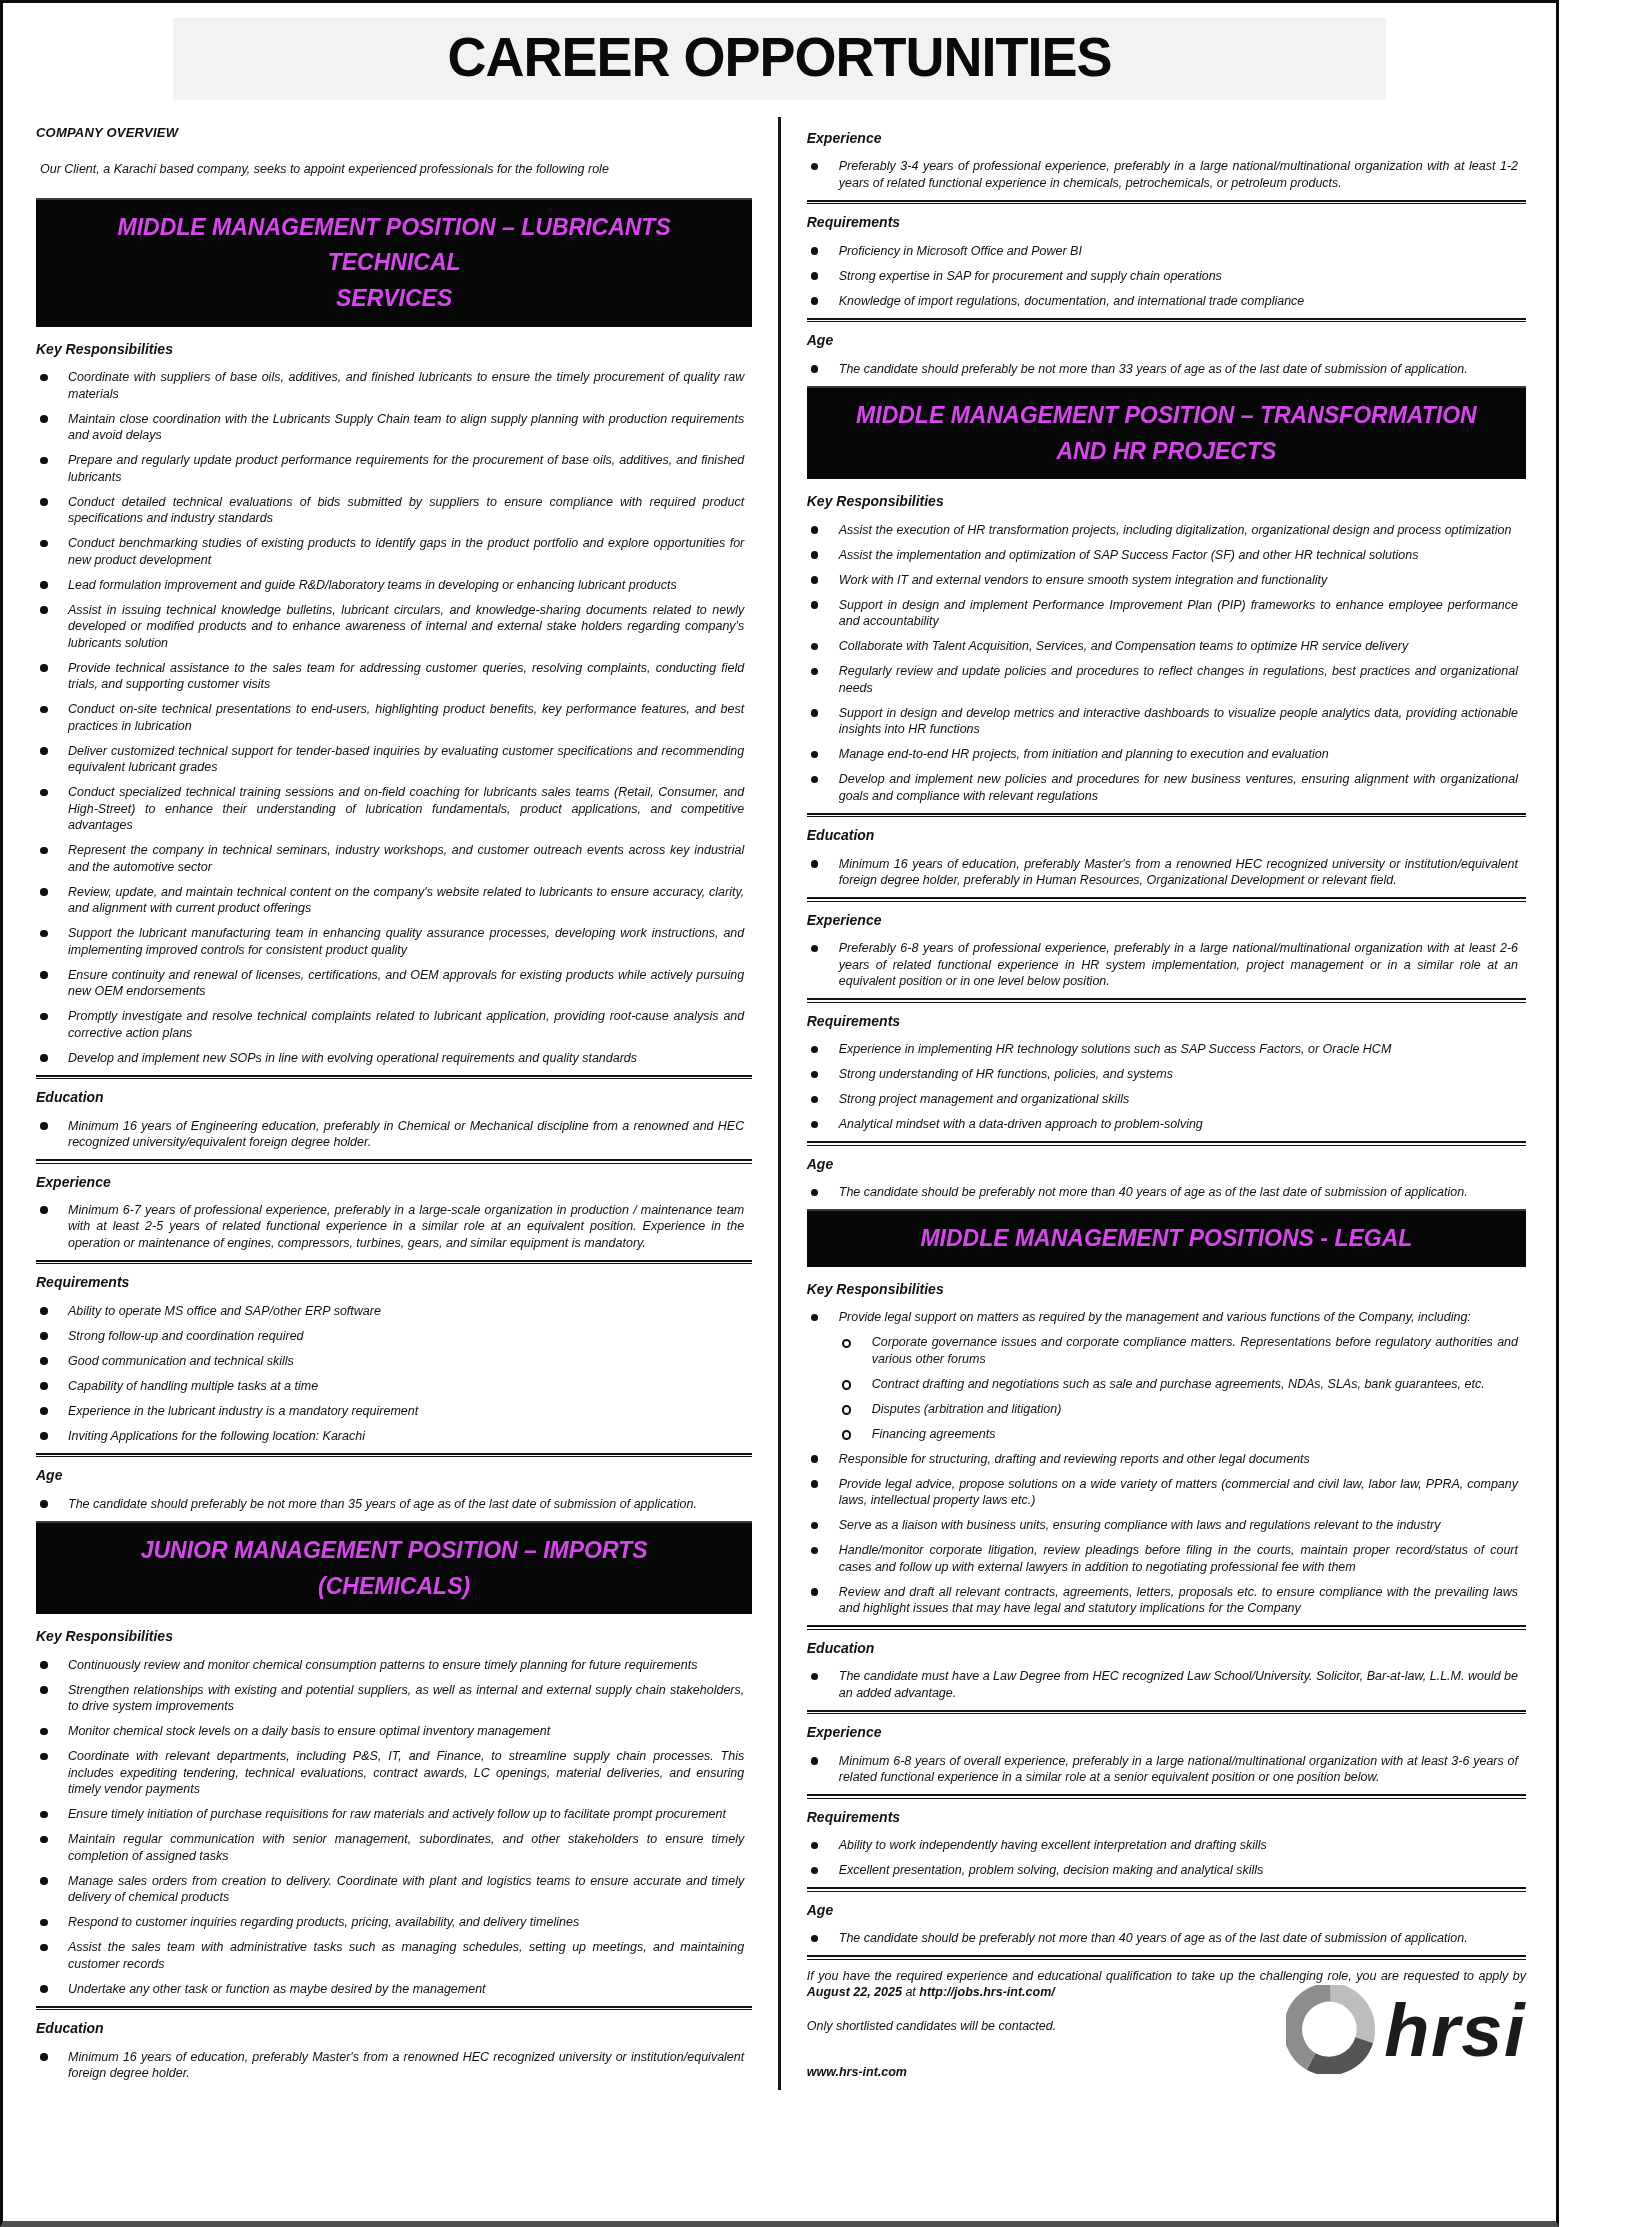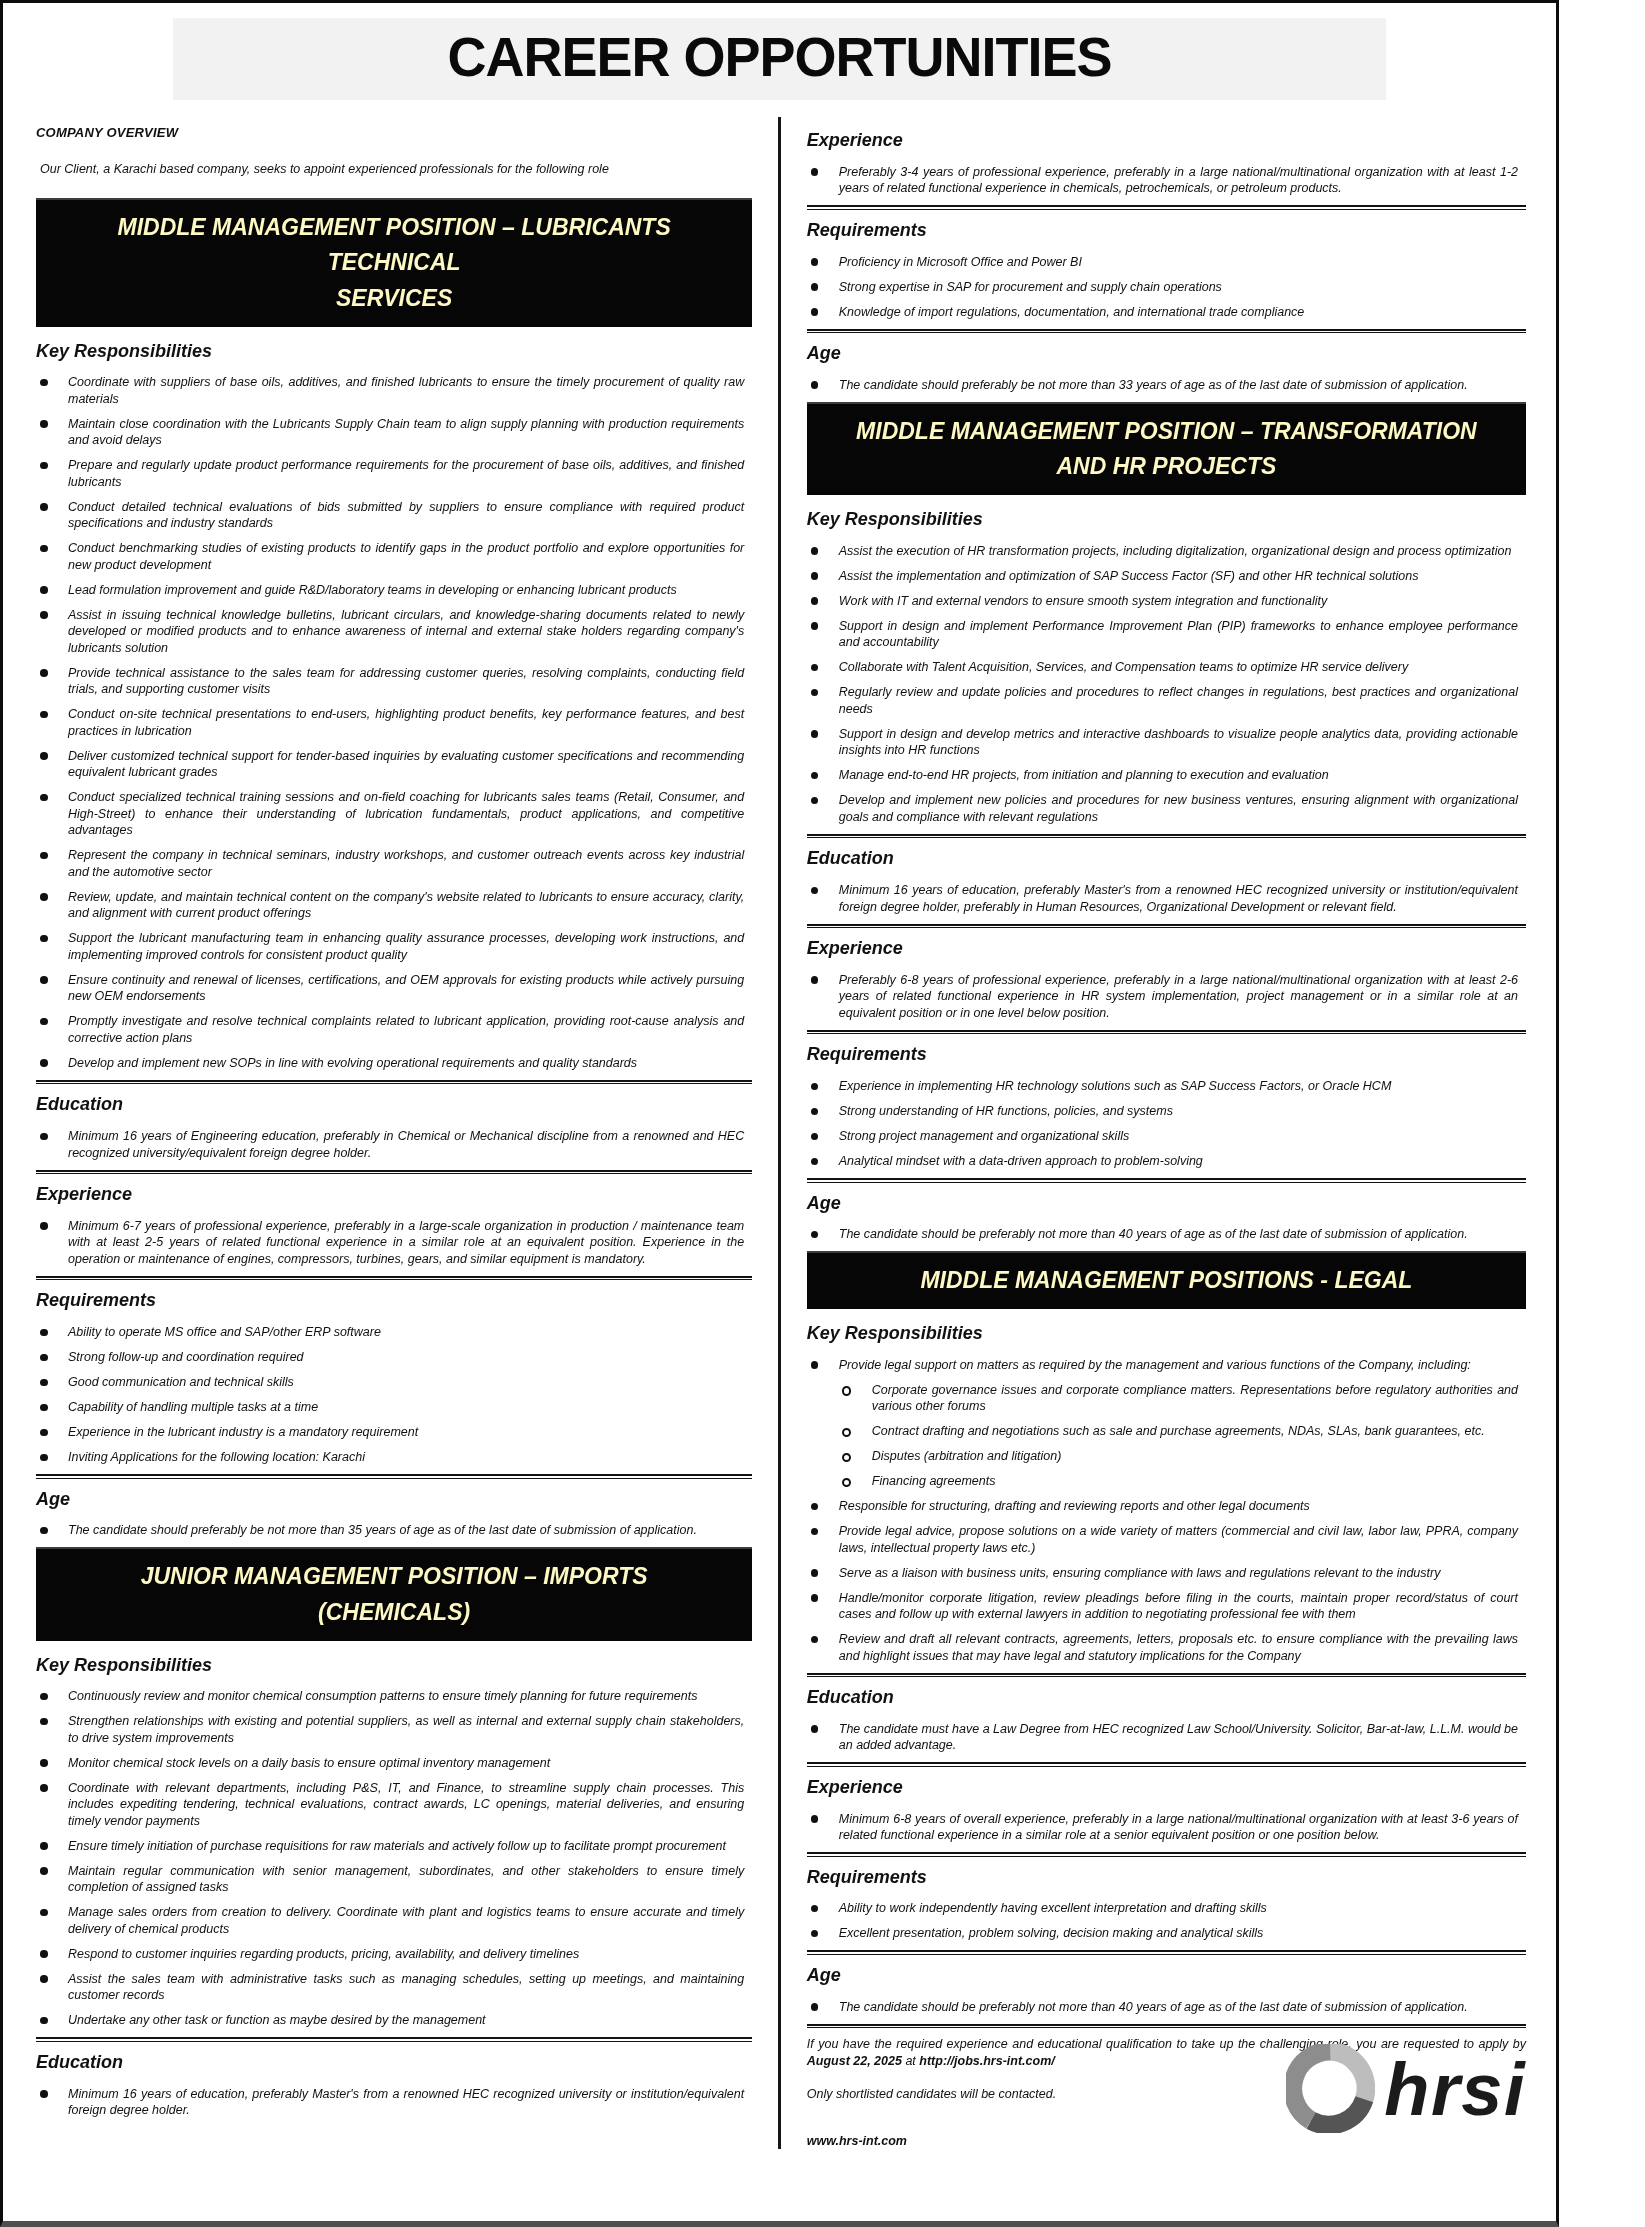--- a/index.html
+++ b/index.html
@@ -57,32 +57,32 @@
   }
   .ov-label {
     font-weight: 700;
     font-size: 13px;
     letter-spacing: 0.2px;
     margin: 4px 0 20px 0;
   }
   .para { margin: 0 0 20px 4px; }
   .banner {
     background: #060606;
-    color: #fef9c3;
+    color: #d946ef;
     text-align: center;
     font-weight: 700;
     font-size: 23px;
     line-height: 1.55;
     padding: 10px 28px;
     margin: 5px 0 13px 0;
     white-space: pre-line;
     border-top: 2px solid #3c3c3c;
   }
   .sec-heading {
-    font-size: 18px;
+    font-size: 14px;
     font-weight: 700;
     margin: 9px 0 11px 0;
   }
   ul.bullets {
     list-style: none;
     margin: 0 8px 3px 0;
     padding: 0;
   }
   ul.bullets li {
     position: relative;

